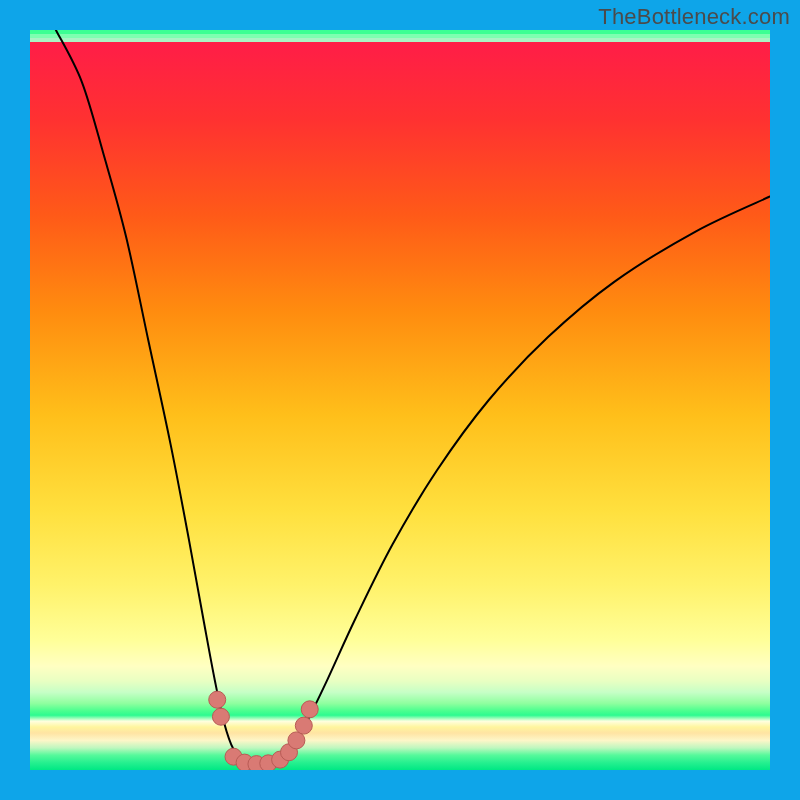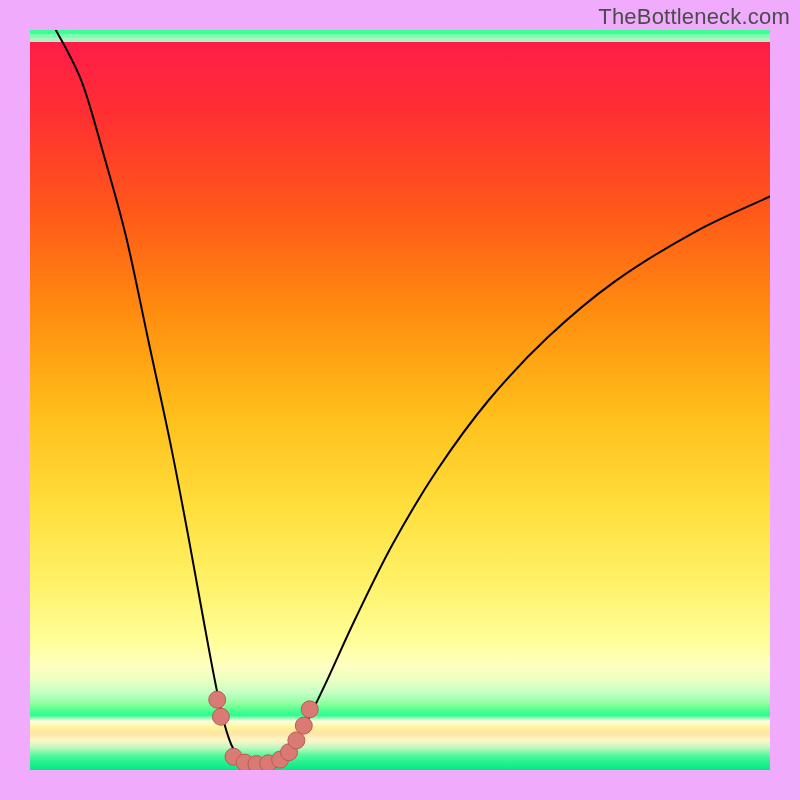--- a/index.html
+++ b/index.html
@@ -10,21 +10,21 @@
     background: #000;
     overflow: hidden;
     font-family: Arial, Helvetica, sans-serif;
   }
   .frame {
     position: absolute;
     top: 0;
     left: 0;
     width: 800px;
     height: 800px;
-    background: #f0abfc;
+    background: #0ea5e9;
   }
   .plot {
     position: absolute;
     left: 30px;
     top: 30px;
     width: 740px;
     height: 740px;
     overflow: hidden;
   }
   .gradient-main {

